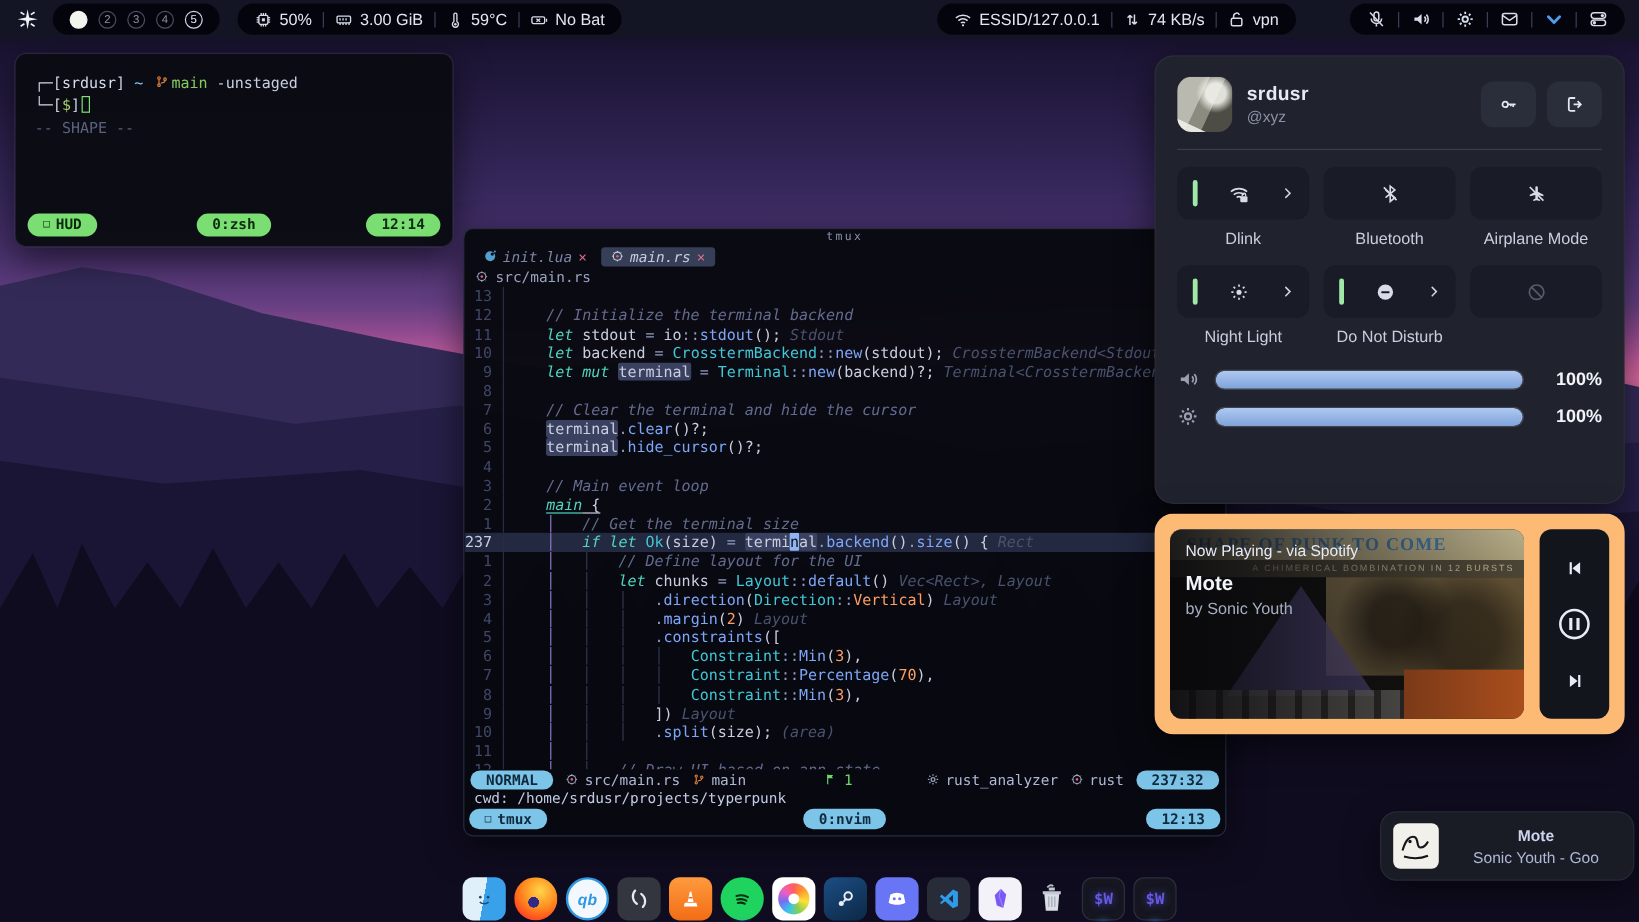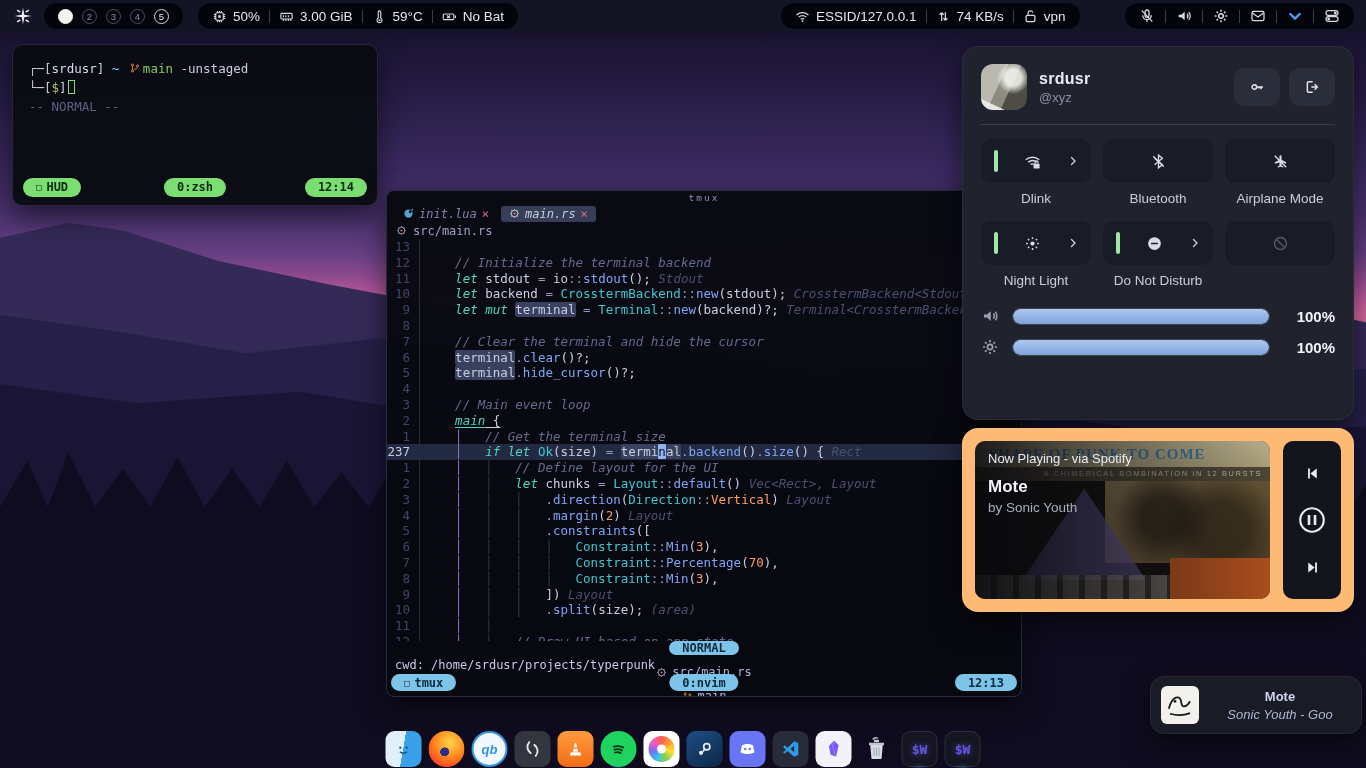--- a/index.html
+++ b/index.html
@@ -74,21 +74,21 @@
   .sg.vu { color:#c8cede; text-decoration:underline; text-underline-offset:2px; }
   .sg.v { color:#c8cede; }
   .sg.f { color:#7ea6f7; }
   .sg.t { color:#41c6d4; }
   .sg.n { color:#ff9e64; }
   .sg.p { color:#8f9bc0; }
   .sg.g1 { color:#8b79c8; }
   .sg.g2 { color:#323850; }
   .sg.hl { background:#3a4160; border-radius:2px; color:#c8cede; }
   .sg.cur { background:#8fb5f2; color:#0b0d15; border-radius:1px; }
-  #statusline { height:17px; display:flex; align-items:center; gap:10px; padding:0 5px; font-size:12px; color:#aeb7d8;flex-direction:column; }
+  #statusline { height:17px; display:flex; align-items:center; gap:10px; padding:0 5px; font-size:12px; color:#aeb7d8; }
   .pill-b { height:16px; background:#7cc4e8; color:#11293d; border-radius:9px; font-weight:bold; display:flex; align-items:center; padding:0 13px; font-size:12px; }
   .sl-it { display:flex; align-items:center; gap:5px; }
   .sl-it .ic { font-size:11px; }
   .sp1 { flex:1.1; } .sp2 { flex:1; }
   #cwdline { height:15px; padding:0 8px; color:#c3cbe4; font-size:12px; line-height:15px; }
   #tmuxbar { height:19px; position:relative; margin:1px 4px 3px 4px; }
   .pill-b.abs { position:absolute; height:17px; }
   .pill-b .ic { margin-right:5px; color:#11293d; }
 
   
@@ -135,21 +135,21 @@
   #np-title { font-size:17px; font-weight:bold; color:#f2f4fa; margin-top:11px; }
   #np-artist { font-size:13.5px; color:#a7aec2; margin-top:3px; }
   #controls { width:58px; flex:none; background:#13151d; border-radius:10px; display:flex; flex-direction:column; align-items:center; justify-content:space-evenly; color:#e8ebf5; }
   #controls .small { font-size:17px; } #controls .big { font-size:30px; }
 
   
   #notif { position:absolute; left:1150px; top:676px; width:212px; height:58px; background:#191b25; border:1px solid #262936; border-radius:14px; display:flex; align-items:center; gap:10px; padding:0 10px; z-index:25; }
   #notif-art { width:38px; height:38px; border-radius:6px; background:#f2f0ea; flex:none; display:flex; align-items:center; justify-content:center; font-size:30px; color:#15151a; }
   #notif-texts { flex:1; text-align:center; }
   #notif-title { font-size:13px; font-weight:bold; color:#ccd4ee; }
-  #notif-body { font-size:13px; color:#aeb8d6; margin-top:3px;font-style:italic; }
+  #notif-body { font-size:13px; color:#aeb8d6; margin-top:3px; }
 
   
   #dock { position:absolute; bottom:1px; left:50%; transform:translateX(-50%); display:flex; gap:7px; align-items:flex-end; height:46px; z-index:25; }
   .dock-item { position:relative; width:36px; height:36px; }
   .tile { width:36px; height:36px; border-radius:9px; display:flex; align-items:center; justify-content:center; overflow:hidden; }
   .tile .ic { font-size:22px; }
   .run-dot { position:absolute; left:50%; bottom:-7px; transform:translateX(-50%); width:5px; height:5px; border-radius:50%; background:#4f9cf7; box-shadow:0 0 6px 2px rgba(79,156,247,.55); }
   .t-files { background:linear-gradient(100deg,#dff0fb 0 49%,#39a0ea 49%); color:#1b4a77; }
   .t-firefox { border-radius:50%; background:radial-gradient(circle at 45% 58%, #2f2a8a 0 15%, transparent 16%), radial-gradient(circle at 60% 32%, #ffd54a, #ff8a1e 45%, #ff4f1f 72%, #d42a6e 100%); }
   .t-qbittorrent { border-radius:50%; background:#f2f8fd; border:2.5px solid #2f97e0; }
@@ -319,21 +319,21 @@
   </div>
 
   <div id="hud" class="shadow">
     <div><span>┌─[</span><span class="p-user">srdusr</span><span>]</span> <span class="p-tilde">~</span> <span class="ic p-git-ic" style="display:inline-block"><svg viewBox="0 0 24 24" fill="none" stroke="currentColor" stroke-width="2">
             <circle cx="7" cy="6" r="2.1"></circle>
             <circle cx="7" cy="18" r="2.1"></circle>
             <circle cx="17" cy="8" r="2.1"></circle>
             <path d="M7 8.2v7.6M17 10.2c0 3.2-3.4 4-7 4.4"></path>
           </svg></span><span class="p-branch">main</span> <span>-unstaged</span></div>
     <div><span>└─[</span><span class="p-dollar">$</span><span>]</span><span class="p-cursor"></span></div>
-    <div class="p-mode">-- NORMAL --</div>
+    <div class="p-mode">-- SHAPE --</div>
     <div class="hud-bar">
       <div class="pill-g" style="left:0">
           <span class="ic">□</span>
           <span>HUD</span>
         </div>
       <div class="pill-g" style="left:50%;transform:translateX(-50%)">
           <span>0:zsh</span>
         </div>
       <div class="pill-g" style="right:0">
           <span>12:14</span>

